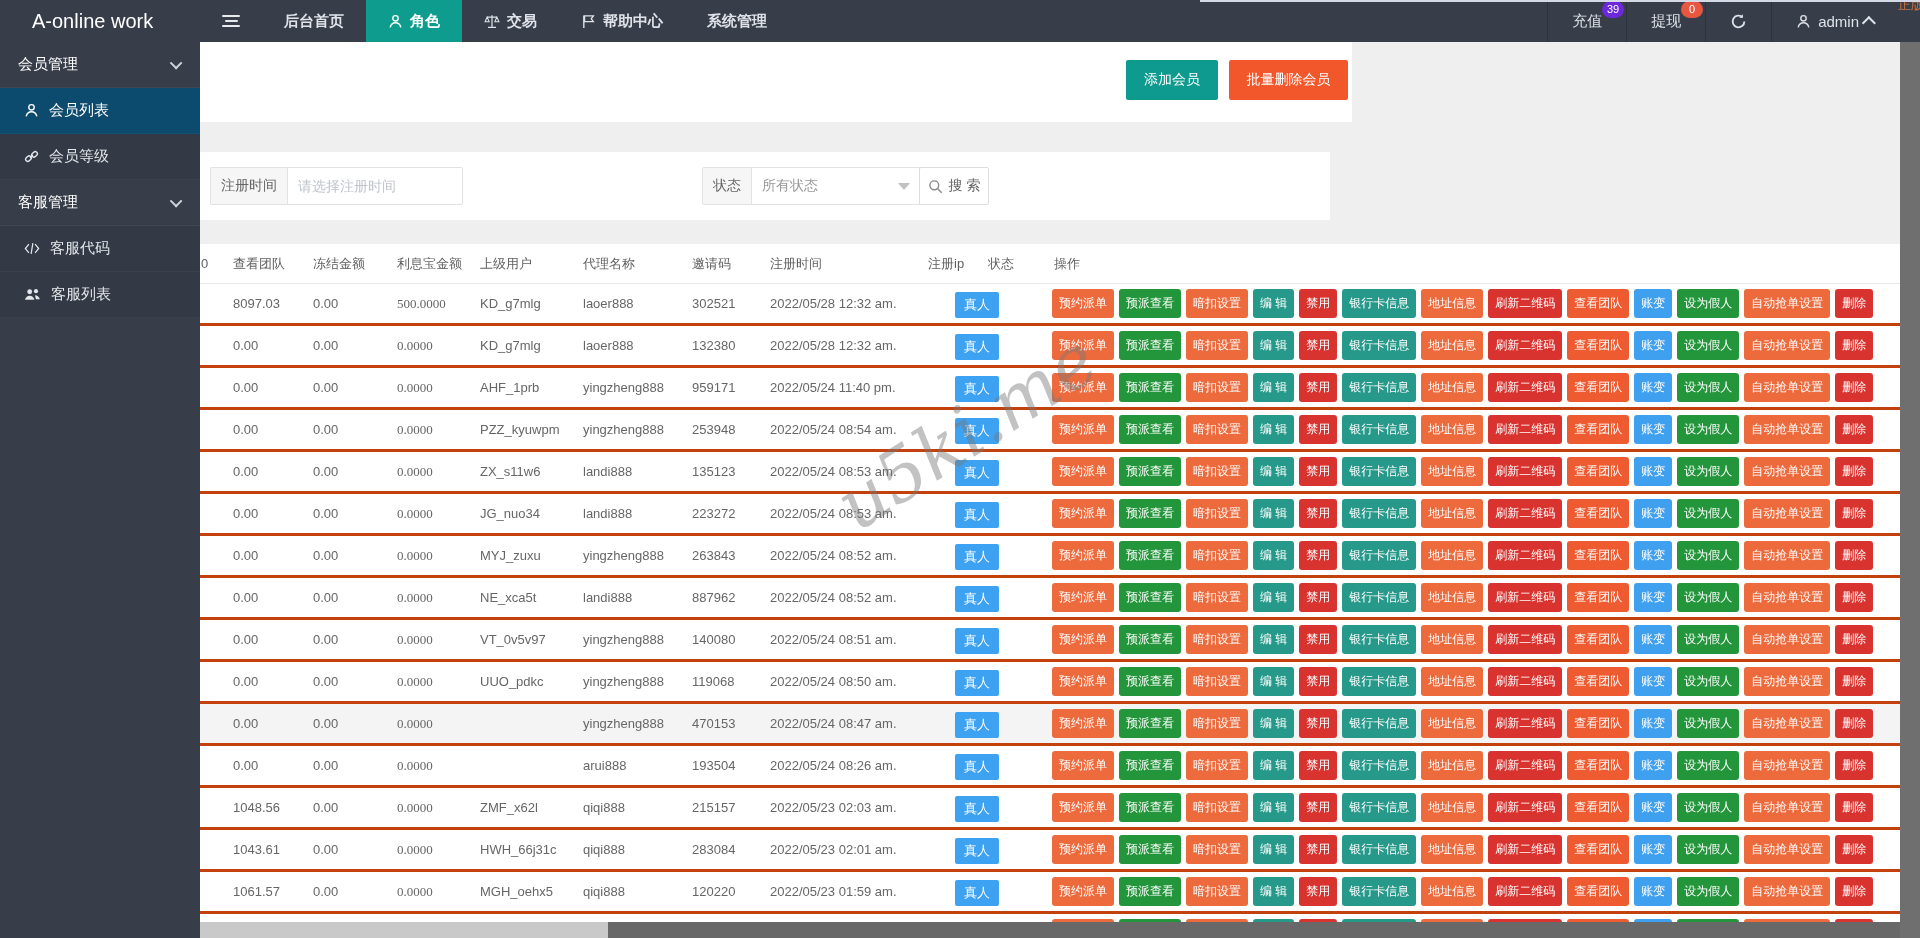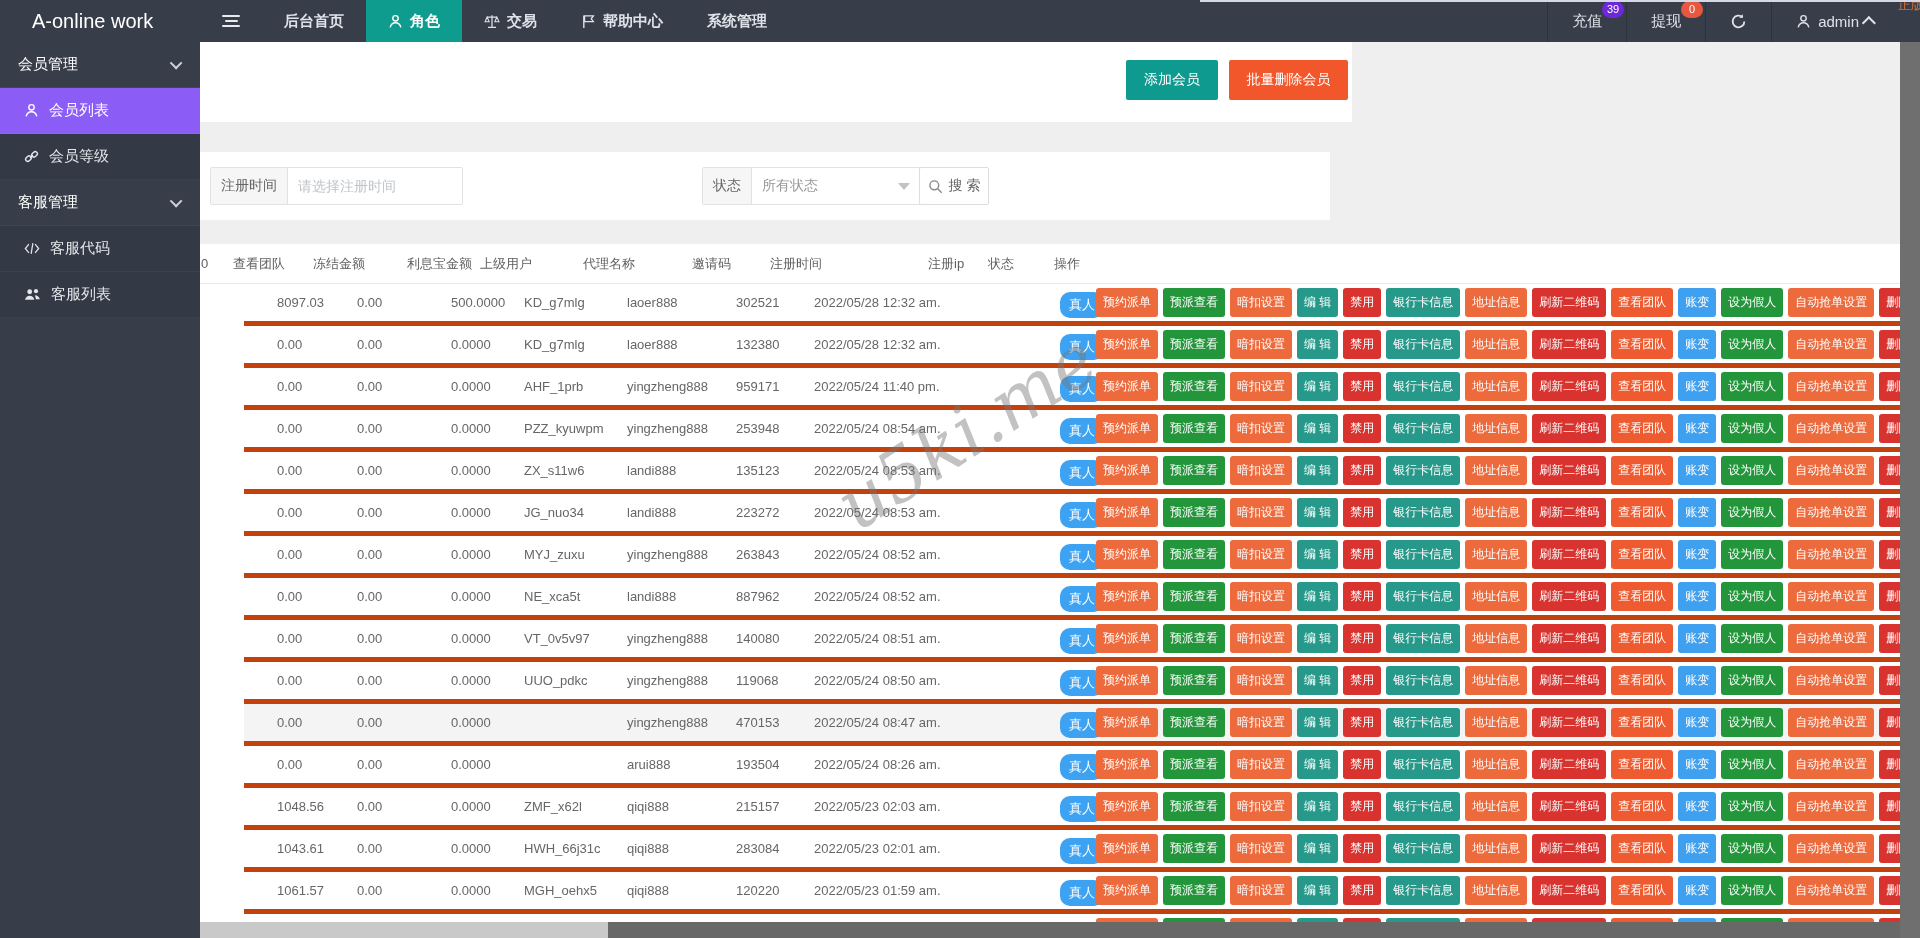--- a/index.html
+++ b/index.html
@@ -23,21 +23,21 @@
   .burger i { position:absolute; left:0; height:2px; background:#e8eaee; border-radius:1px; display:block; }
   .burger i:nth-child(1){ top:0; width:18px; }
   .burger i:nth-child(2){ top:5px; width:13px; left:3px; }
   .burger i:nth-child(3){ top:10px; width:18px; }
   .caret-up { width:10px; height:10px; border-left:2px solid #dfe2e8; border-top:2px solid #dfe2e8; transform:rotate(45deg) translateY(3px); }
 
   
   .sidebar { position:absolute; left:0; top:42px; width:200px; height:896px; background:#373d49; z-index:20; }
   .side-group-header { height:46px; display:flex; align-items:center; padding:0 18px; color:#fff; font-size:15px; cursor:pointer; border-bottom:1px solid rgba(255,255,255,.05); justify-content:space-between; }
   .side-item { height:46px; display:flex; align-items:center; gap:10px; padding:0 18px 0 24px; color:#e3e6ea; font-size:15px; cursor:pointer; border-bottom:1px solid rgba(255,255,255,.04); background:#333945; }
-  .side-item.active { background:#8b5cf6; color:#fff; }
+  .side-item.active { background:#0c4a6e; color:#fff; }
   .chev-down { width:9px; height:9px; border-left:2px solid #cfd3da; border-bottom:2px solid #cfd3da; transform:rotate(-45deg) translateY(-2px); }
 
   
   .toolbar-card { position:absolute; left:200px; top:42px; width:1152px; height:80px; background:#fff; }
   .btn { border:none; border-radius:2px; color:#fff; font-size:14px; cursor:pointer; font-family:inherit; }
   .btn-add { position:absolute; left:926px; top:18px; width:92px; height:40px; }
   .btn-batch-del { position:absolute; left:1029px; top:18px; width:119px; height:40px; }
 
   
   .filter-card { position:absolute; left:200px; top:152px; width:1130px; height:68px; background:#fff; }
@@ -53,31 +53,31 @@
   .placeholder-val { color:#999; }
   .search-btn { position:absolute; left:719px; top:15px; width:70px; height:38px; background:#fff; border:1px solid #ddd; border-radius:2px; display:flex; align-items:center; justify-content:center; gap:6px; font-size:14px; color:#666; cursor:pointer; font-family:inherit; }
 
   
   .table-card { position:absolute; left:200px; top:244px; width:1700px; height:678px; background:#fff; overflow:hidden; }
   .thead { position:relative; height:40px; border-bottom:1px solid #e8e8e8; color:#5f5f5f; font-size:13px; }
   .hcell, .cell { position:absolute; top:0; height:100%; display:flex; align-items:center; white-space:nowrap; }
   .partial-col { position:absolute; left:1px; top:0; height:100%; display:flex; align-items:center; font-size:13px; color:#5f5f5f; }
   .c-balance,.h-balance { left:33px; width:80px; }
   .c-frozen,.h-frozen { left:113px; width:78px; }
-  .c-interest,.h-interest { left:207px; width:89px; }
+  .c-interest,.h-interest { left:197px; width:89px;font-family:Liberation Serif, serif; }
   .c-parent,.h-parent { left:280px; width:103px; }
   .c-agent,.h-agent { left:383px; width:109px; }
   .c-invite,.h-invite { left:492px; width:78px; }
   .c-time,.h-time { left:570px; width:158px; }
   .c-ip,.h-ip { left:728px; width:60px; }
   .h-status { left:788px; }
   .h-ops { left:854px; }
-  .trow { position:relative; height:42px; border-bottom:5px solid #c2410c; font-size:13px; color:#666; background:#fff;margin-left:44px; }
+  .trow { position:relative; height:42px; border-bottom:3px solid #c2410c; font-size:13px; color:#666; background:#fff; }
   .trow.row-alt { background:#f4f4f4; }
-  .status-btn { position:absolute; left:816px; top:8px; height:26px; padding:0 9px; background:#3da2f2; color:#fff; border:none; border-radius:10px; font-size:13px; cursor:pointer; font-family:inherit; }
+  .status-btn { position:absolute; left:755px; top:8px; height:26px; padding:0 9px; background:#3da2f2; color:#fff; border:none; border-radius:2px; font-size:13px; cursor:pointer; font-family:inherit; }
   .c-ops { left:852px; right:8px; display:flex; align-items:center; gap:5px; }
   .op-btn { border:none; border-radius:3px; color:#fff; font-size:12px; padding:6px 7px; white-space:nowrap; cursor:pointer; font-family:inherit; }
 
   
   .watermark { position:absolute; left:820px; top:390px; font-size:72px; font-family:"DejaVu Serif",serif; font-style:italic; color:rgba(120,120,120,.45); transform:rotate(-33deg); z-index:15; pointer-events:none; }
 
   
   .hscroll-thumb { position:absolute; left:200px; top:922px; width:408px; height:16px; background:#c9c9c9; z-index:25; }
   .hscroll-track { position:absolute; left:608px; top:922px; width:1292px; height:16px; background:#686868; z-index:25; }
   .vscroll { position:absolute; left:1900px; top:42px; width:20px; height:896px; background:#6f6f6f; z-index:25; }

